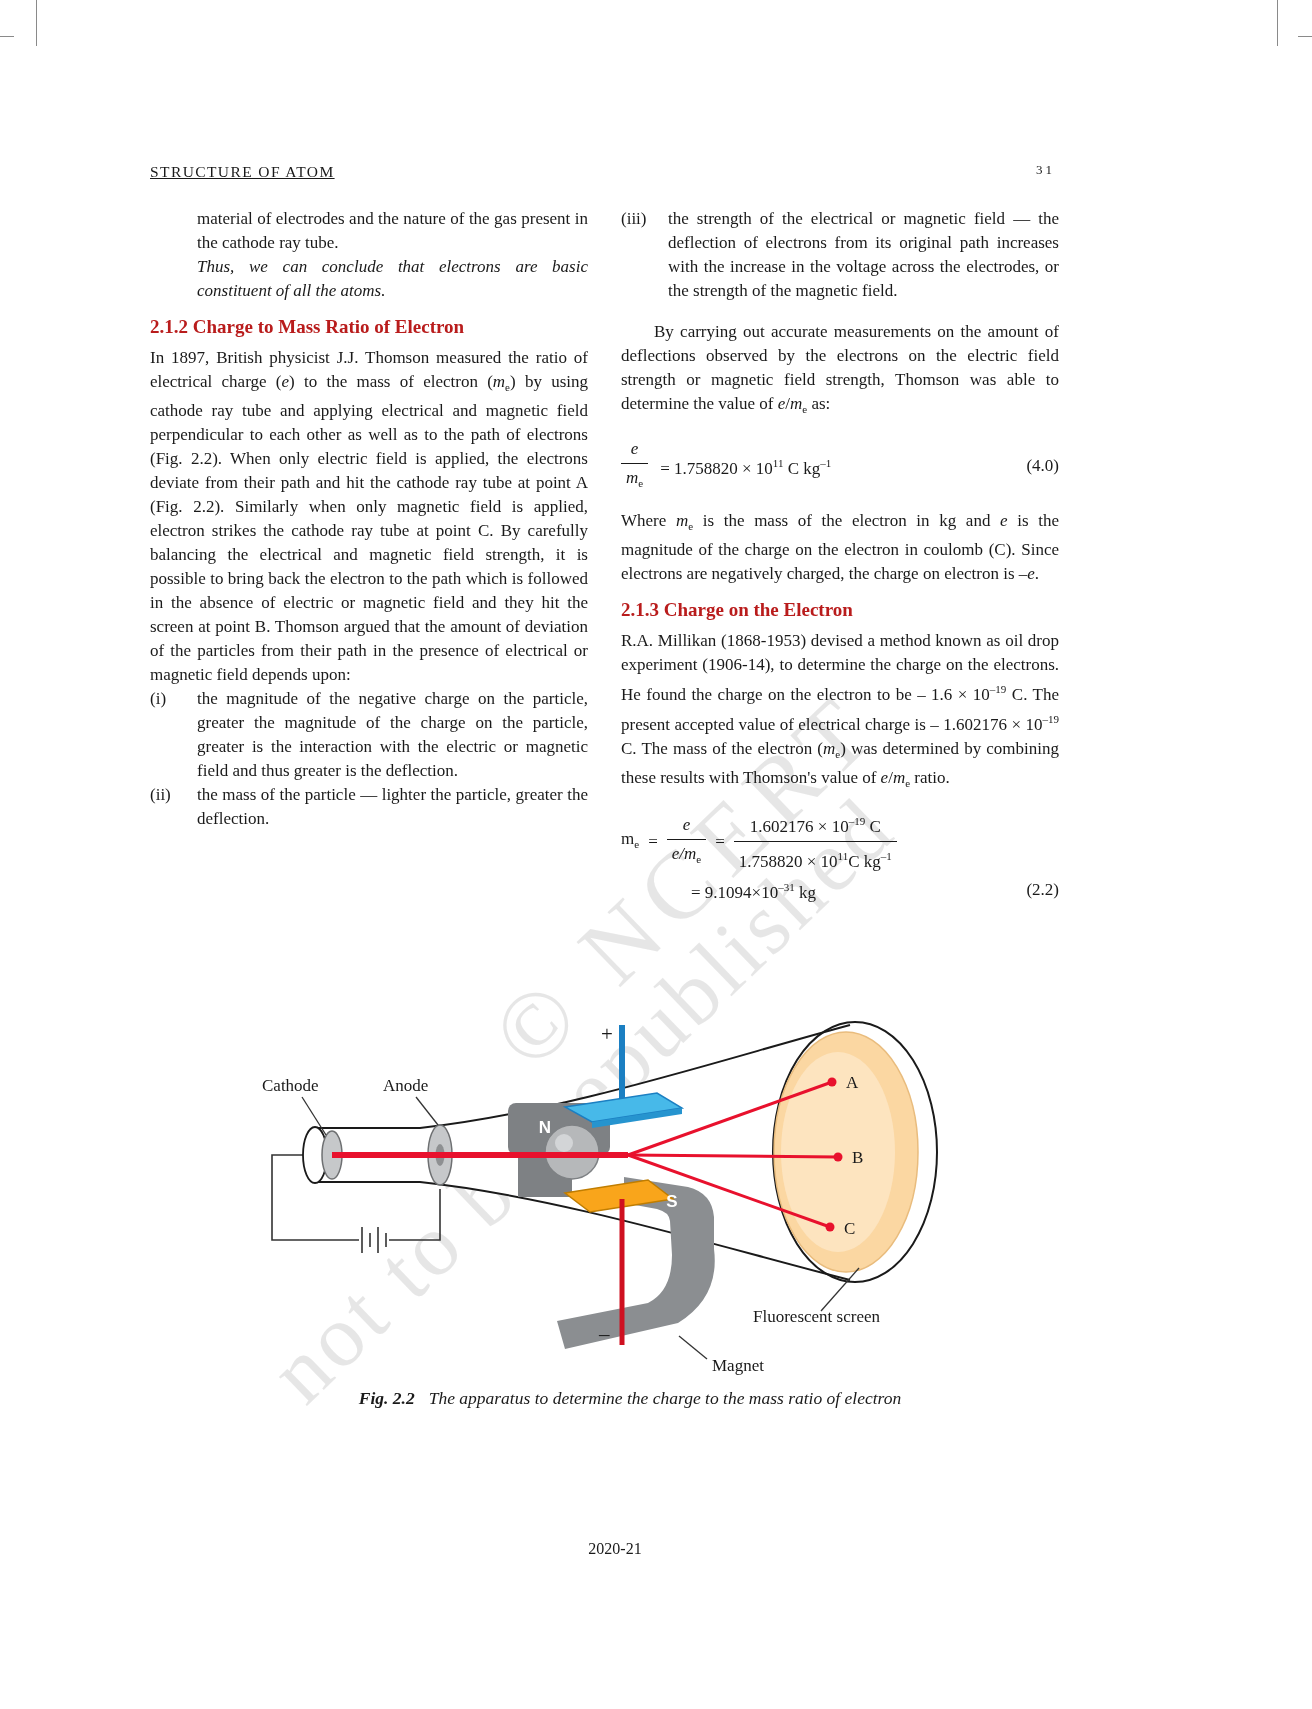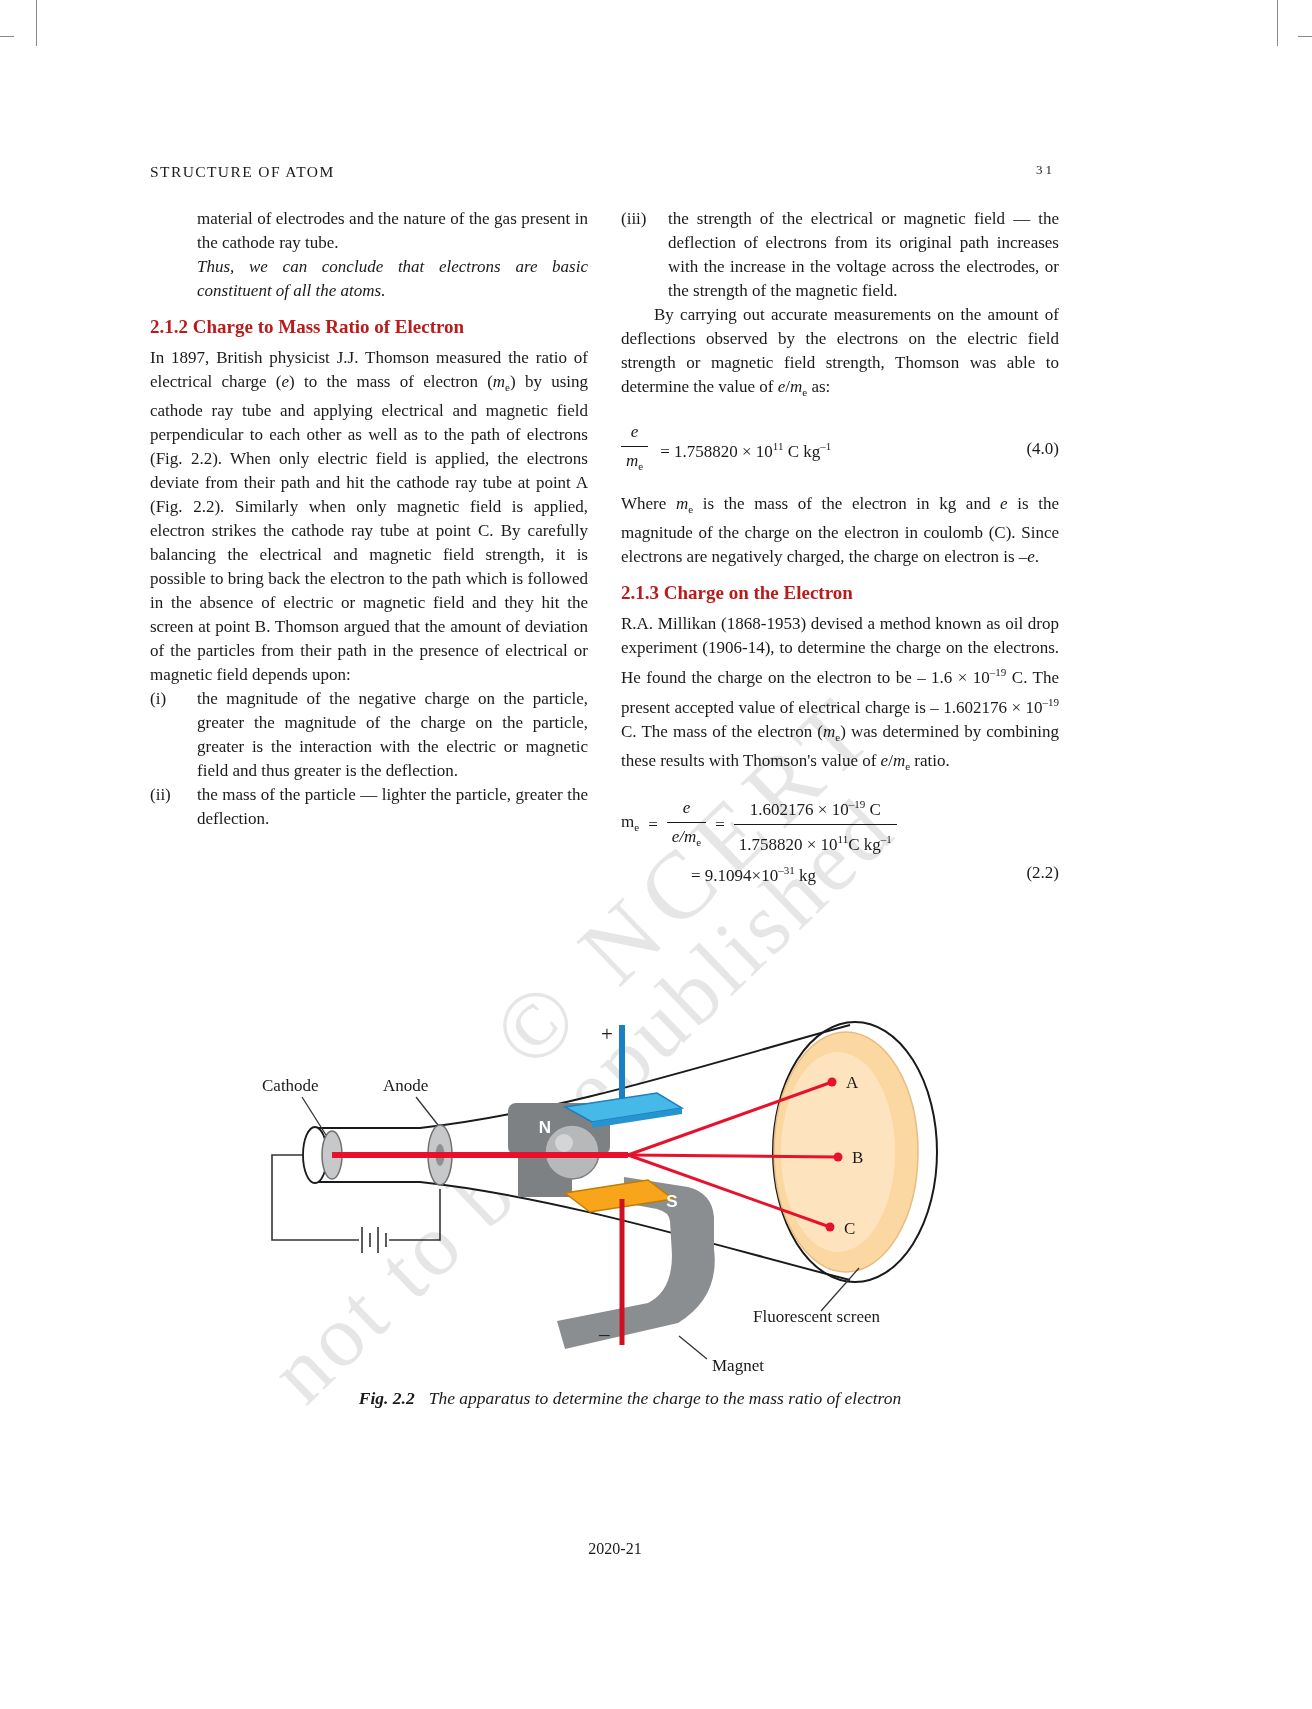--- a/index.html
+++ b/index.html
@@ -14,40 +14,40 @@
   .cm-hr { left:1298px; top:36px; width:14px; height:1px; }
 
   .watermark {
     position:absolute; color:#c6c6c6; opacity:.42; white-space:nowrap;
     transform-origin:0 0; transform:rotate(-44deg); z-index:0;
     font-family:"Liberation Serif", serif;
   }
   .wm1 { left:470px; top:1010px; font-size:96px; letter-spacing:12px; }
   .wm2 { left:250px; top:1350px; font-size:88px; letter-spacing:4px; }
 
-  .header-left { position:absolute; left:150px; top:163px; font-size:15.5px; letter-spacing:1.4px; z-index:2; }
+  .header-left { position:absolute; left:150px; top:163px; font-size:15.5px; letter-spacing:1.4px; z-index:2;text-decoration:underline; }
   .page-num { position:absolute; left:1036px; top:162px; font-size:13px; letter-spacing:3px; z-index:2; }
 
   .col { position:absolute; top:207px; width:438px; font-size:17px; line-height:24px; z-index:2; }
   .col-left { left:150px; }
   .col-right { left:621px; }
   .jp { margin:0; text-align:justify; }
   .indent-block { margin-left:47px; }
   .it { font-style:italic; }
   .sb { font-size:11px; vertical-align:-4px; }
   .sp { font-size:11px; vertical-align:7px; }
 
   .section-heading {
     color:#b91c1c; font-weight:bold; font-size:19px; line-height:24px;
     margin:12px 0 7px 0; text-align:left;
   }
   .list-item { display:flex; }
   .list-label { width:47px; flex:none; }
   .list-text { flex:1; text-align:justify; }
-  .p-indent { text-indent:33px; }
+  .p-indent { text-indent:33px;margin-top:17px; }
 
   .eq { display:flex; align-items:center; margin:16px 0 14px 0; }
   .frac { display:inline-flex; flex-direction:column; align-items:center; }
   .frac .num { display:block; padding:0 5px 2px 5px; text-align:center; }
   .frac .den { display:block; border-top:1.6px solid #1a1a1a; padding:2px 5px 0 5px; text-align:center; }
   .eq-body { margin-left:12px; }
   .eq-tag { margin-left:auto; }
 
   .eq2 { margin-top:14px; }
   .eq2-line1 { display:flex; align-items:center; gap:9px; }

